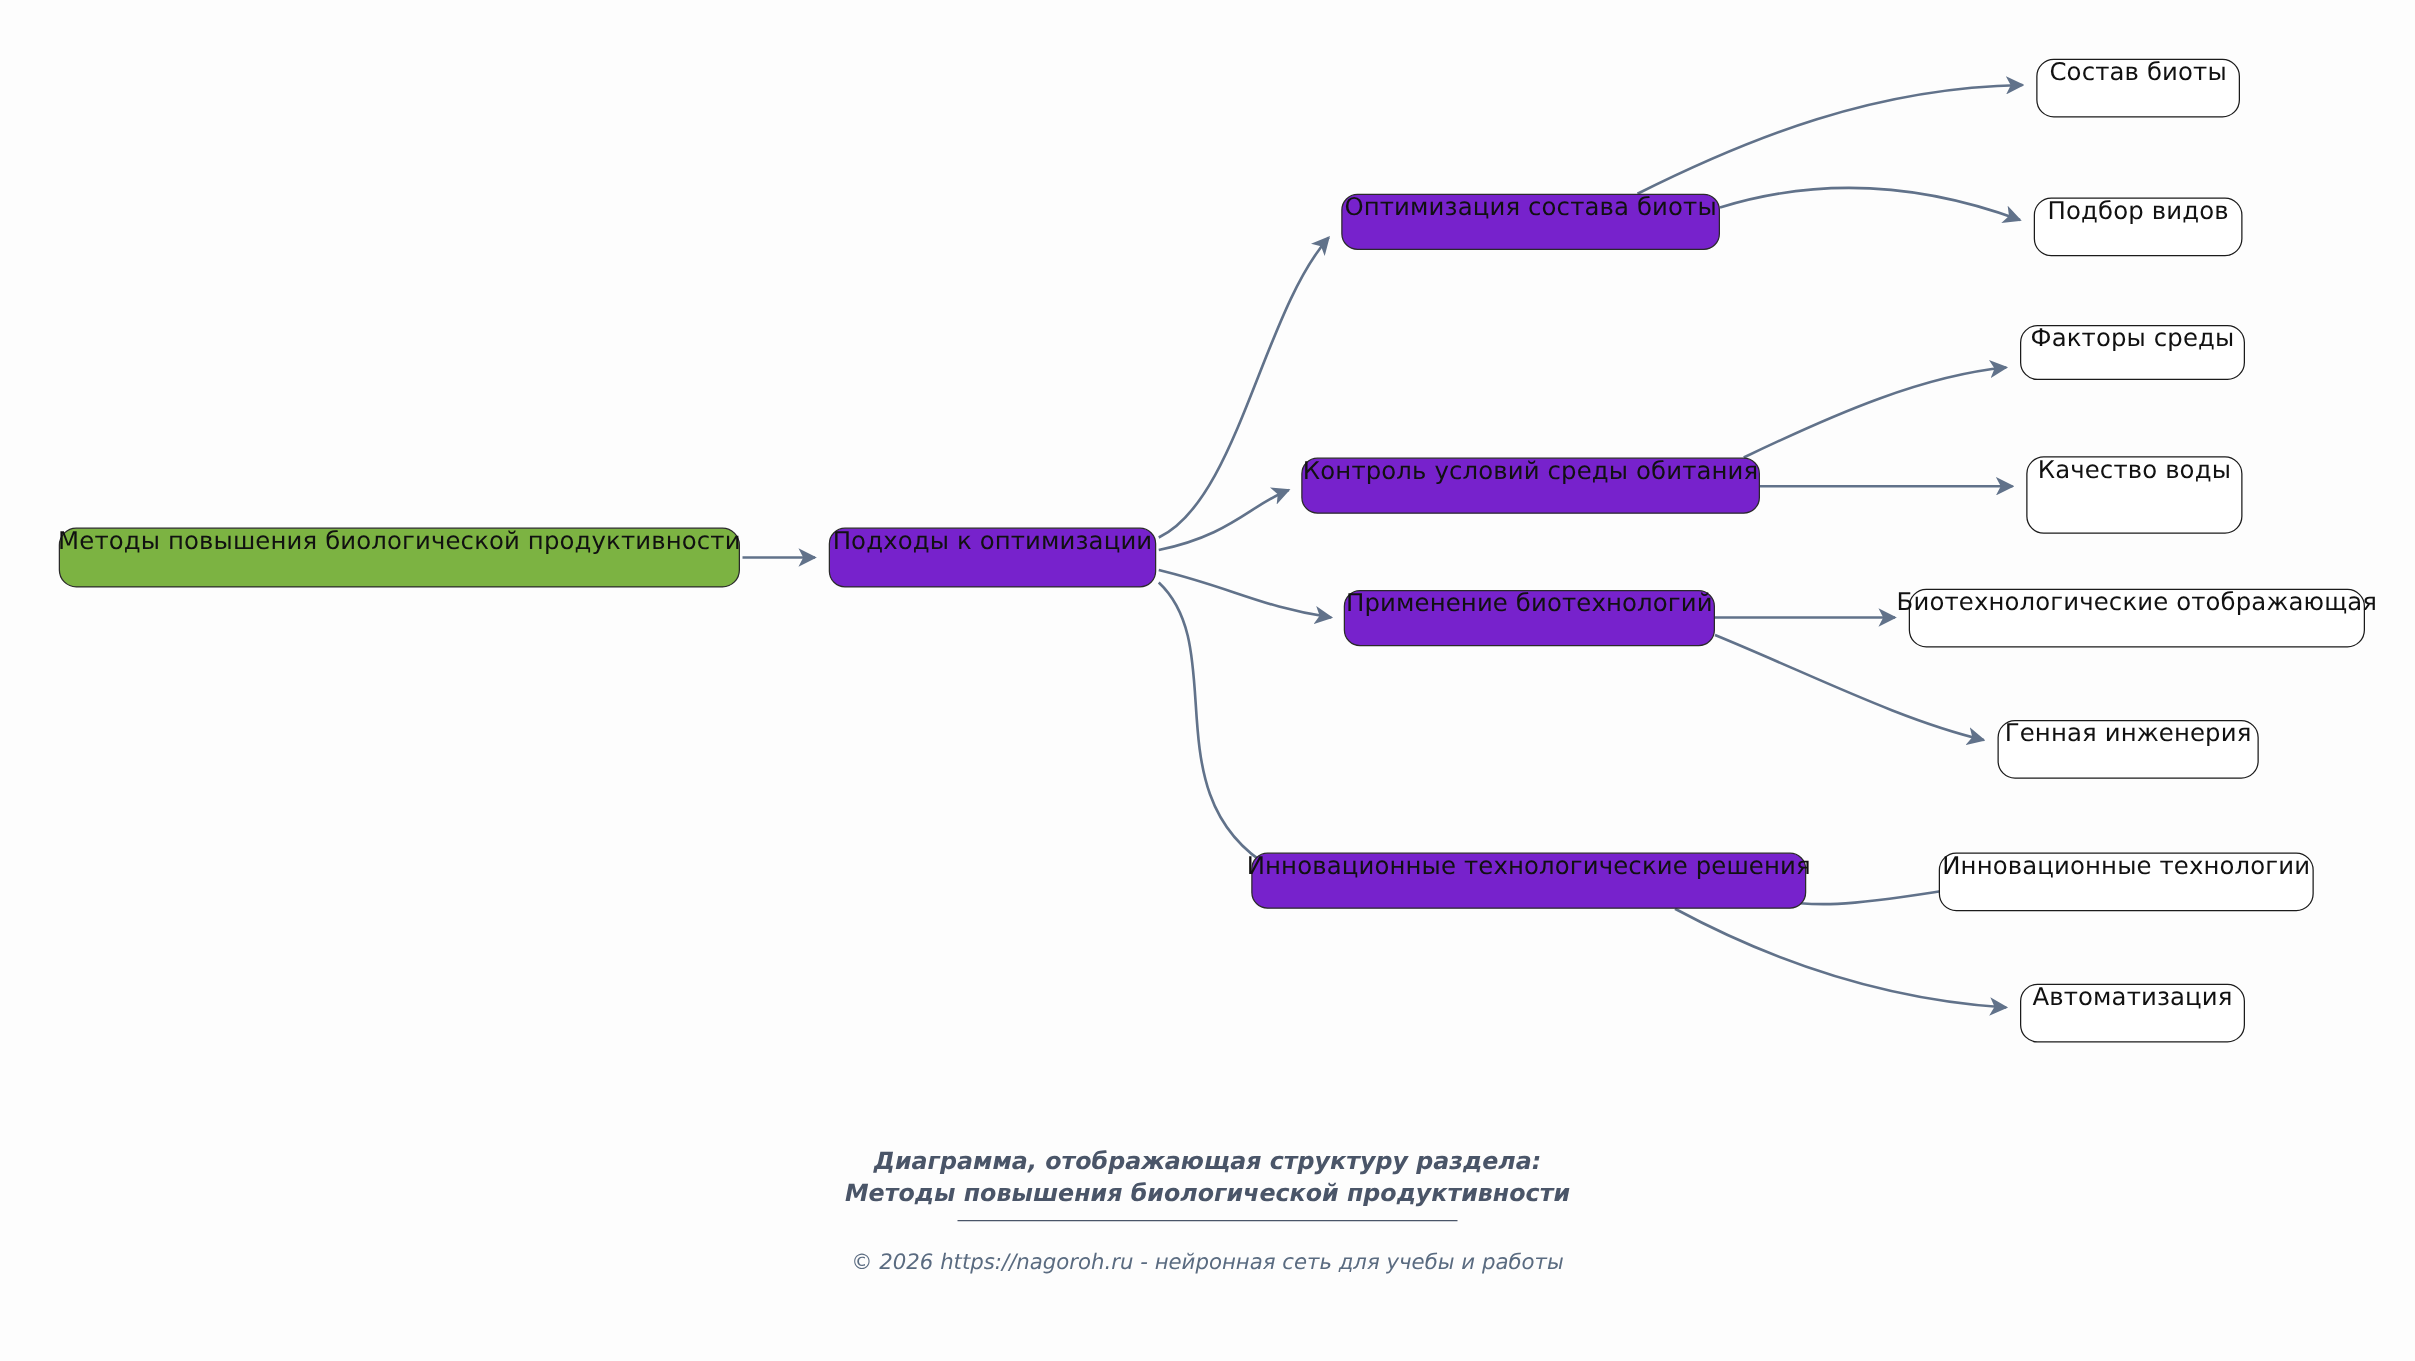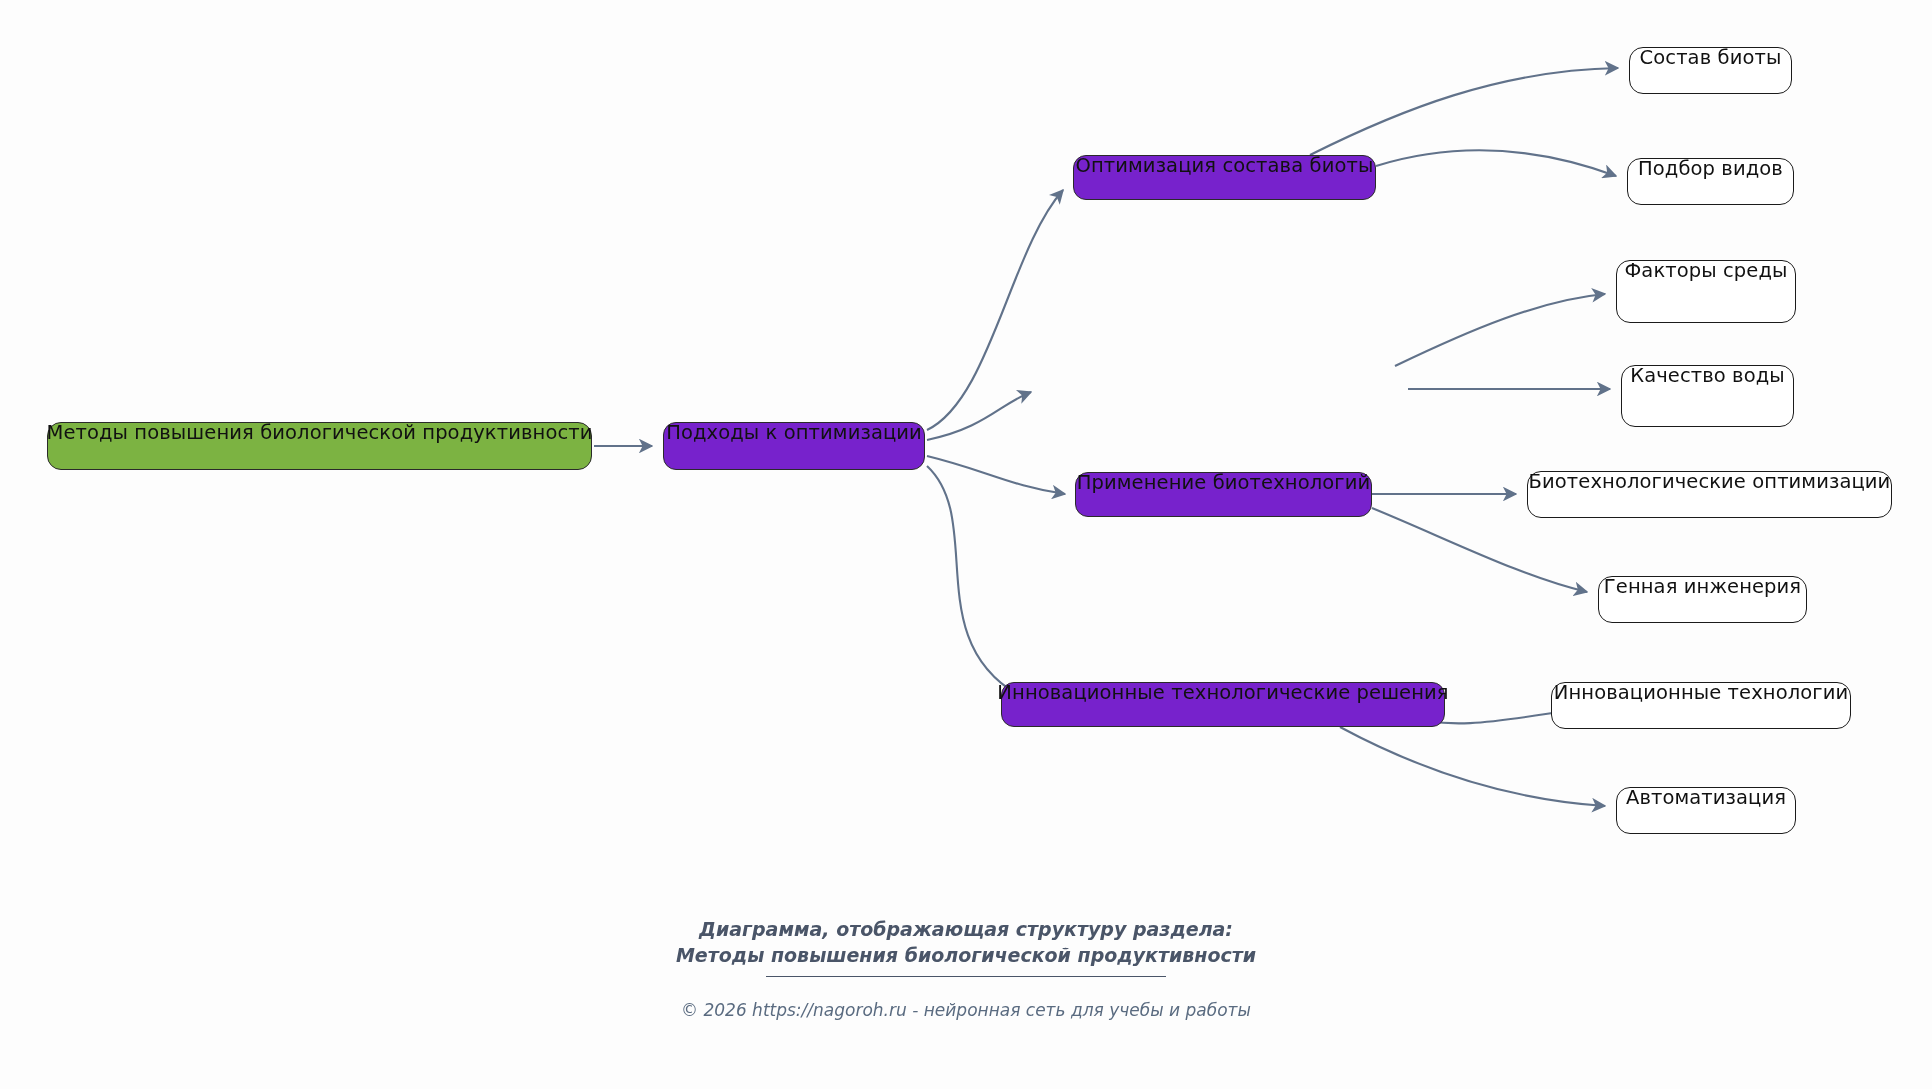--- a/index.html
+++ b/index.html
@@ -125,32 +125,35 @@
   <div class="node node-branch" style="left:1073px; top:155px; width:303px; height:45px;">
     <span>Оптимизация состава биоты</span>
   </div>
   <div class="node node-leaf" style="left:1629px; top:47px; width:163px; height:47px;">
     <span>Состав биоты</span>
   </div>
   <div class="node node-leaf" style="left:1627px; top:158px; width:167px; height:47px;">
     <span>Подбор видов</span>
   </div>
 
-  <div class="node node-leaf" style="left:1616px; top:260px; width:180px; height:63px;">
+  <div class="node node-branch" style="left:1041px; top:366px; width:367px; height:45px;">
+    <span>Контроль условий среды обитания</span>
+  </div>
+  <div class="node node-leaf" style="left:1616px; top:260px; width:180px; height:44px;">
     <span>Факторы среды</span>
   </div>
   <div class="node node-leaf" style="left:1621px; top:365px; width:173px; height:62px;">
     <span>Качество воды</span>
   </div>
 
   <div class="node node-branch" style="left:1075px; top:472px; width:297px; height:45px;">
     <span>Применение биотехнологий</span>
   </div>
   <div class="node node-leaf" style="left:1527px; top:471px; width:365px; height:47px;">
-    <span>Биотехнологические оптимизации</span>
+    <span>Биотехнологические отображающая</span>
   </div>
   <div class="node node-leaf" style="left:1598px; top:576px; width:209px; height:47px;">
     <span>Генная инженерия</span>
   </div>
 
   <div class="node node-branch" style="left:1001px; top:682px; width:444px; height:45px;">
     <span>Инновационные технологические решения</span>
   </div>
   <div class="node node-leaf" style="left:1551px; top:682px; width:300px; height:47px;">
     <span>Инновационные технологии</span>

